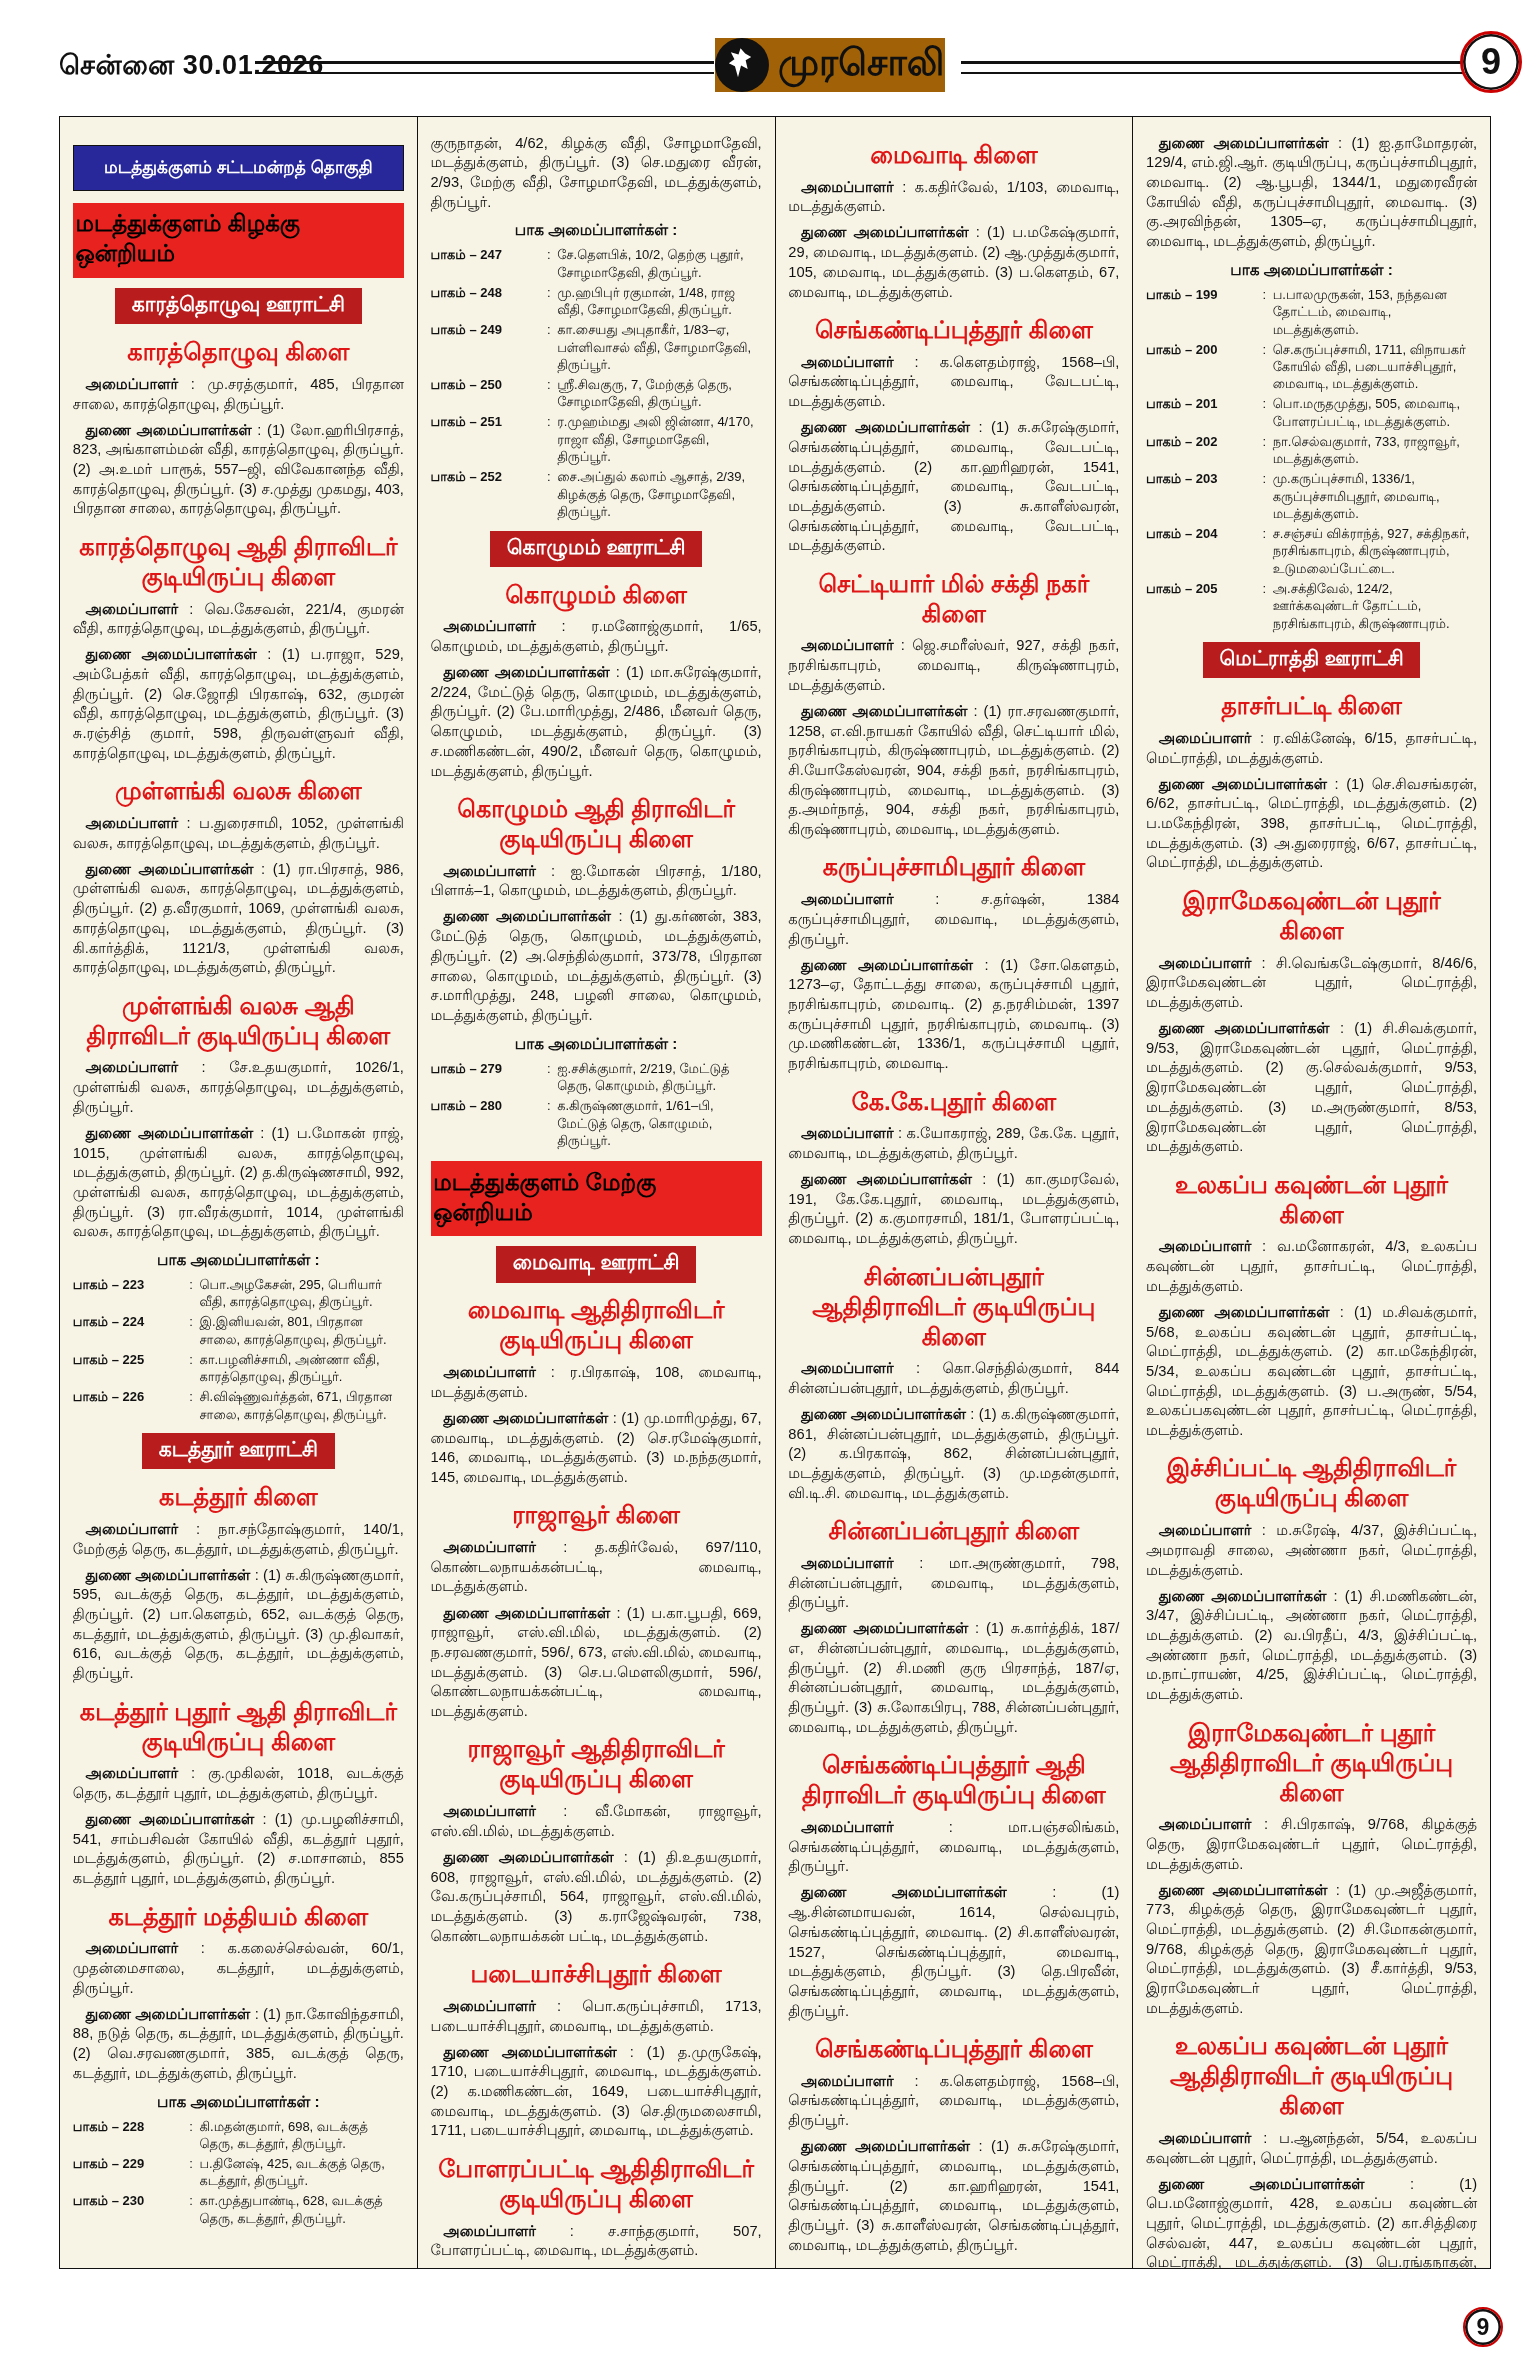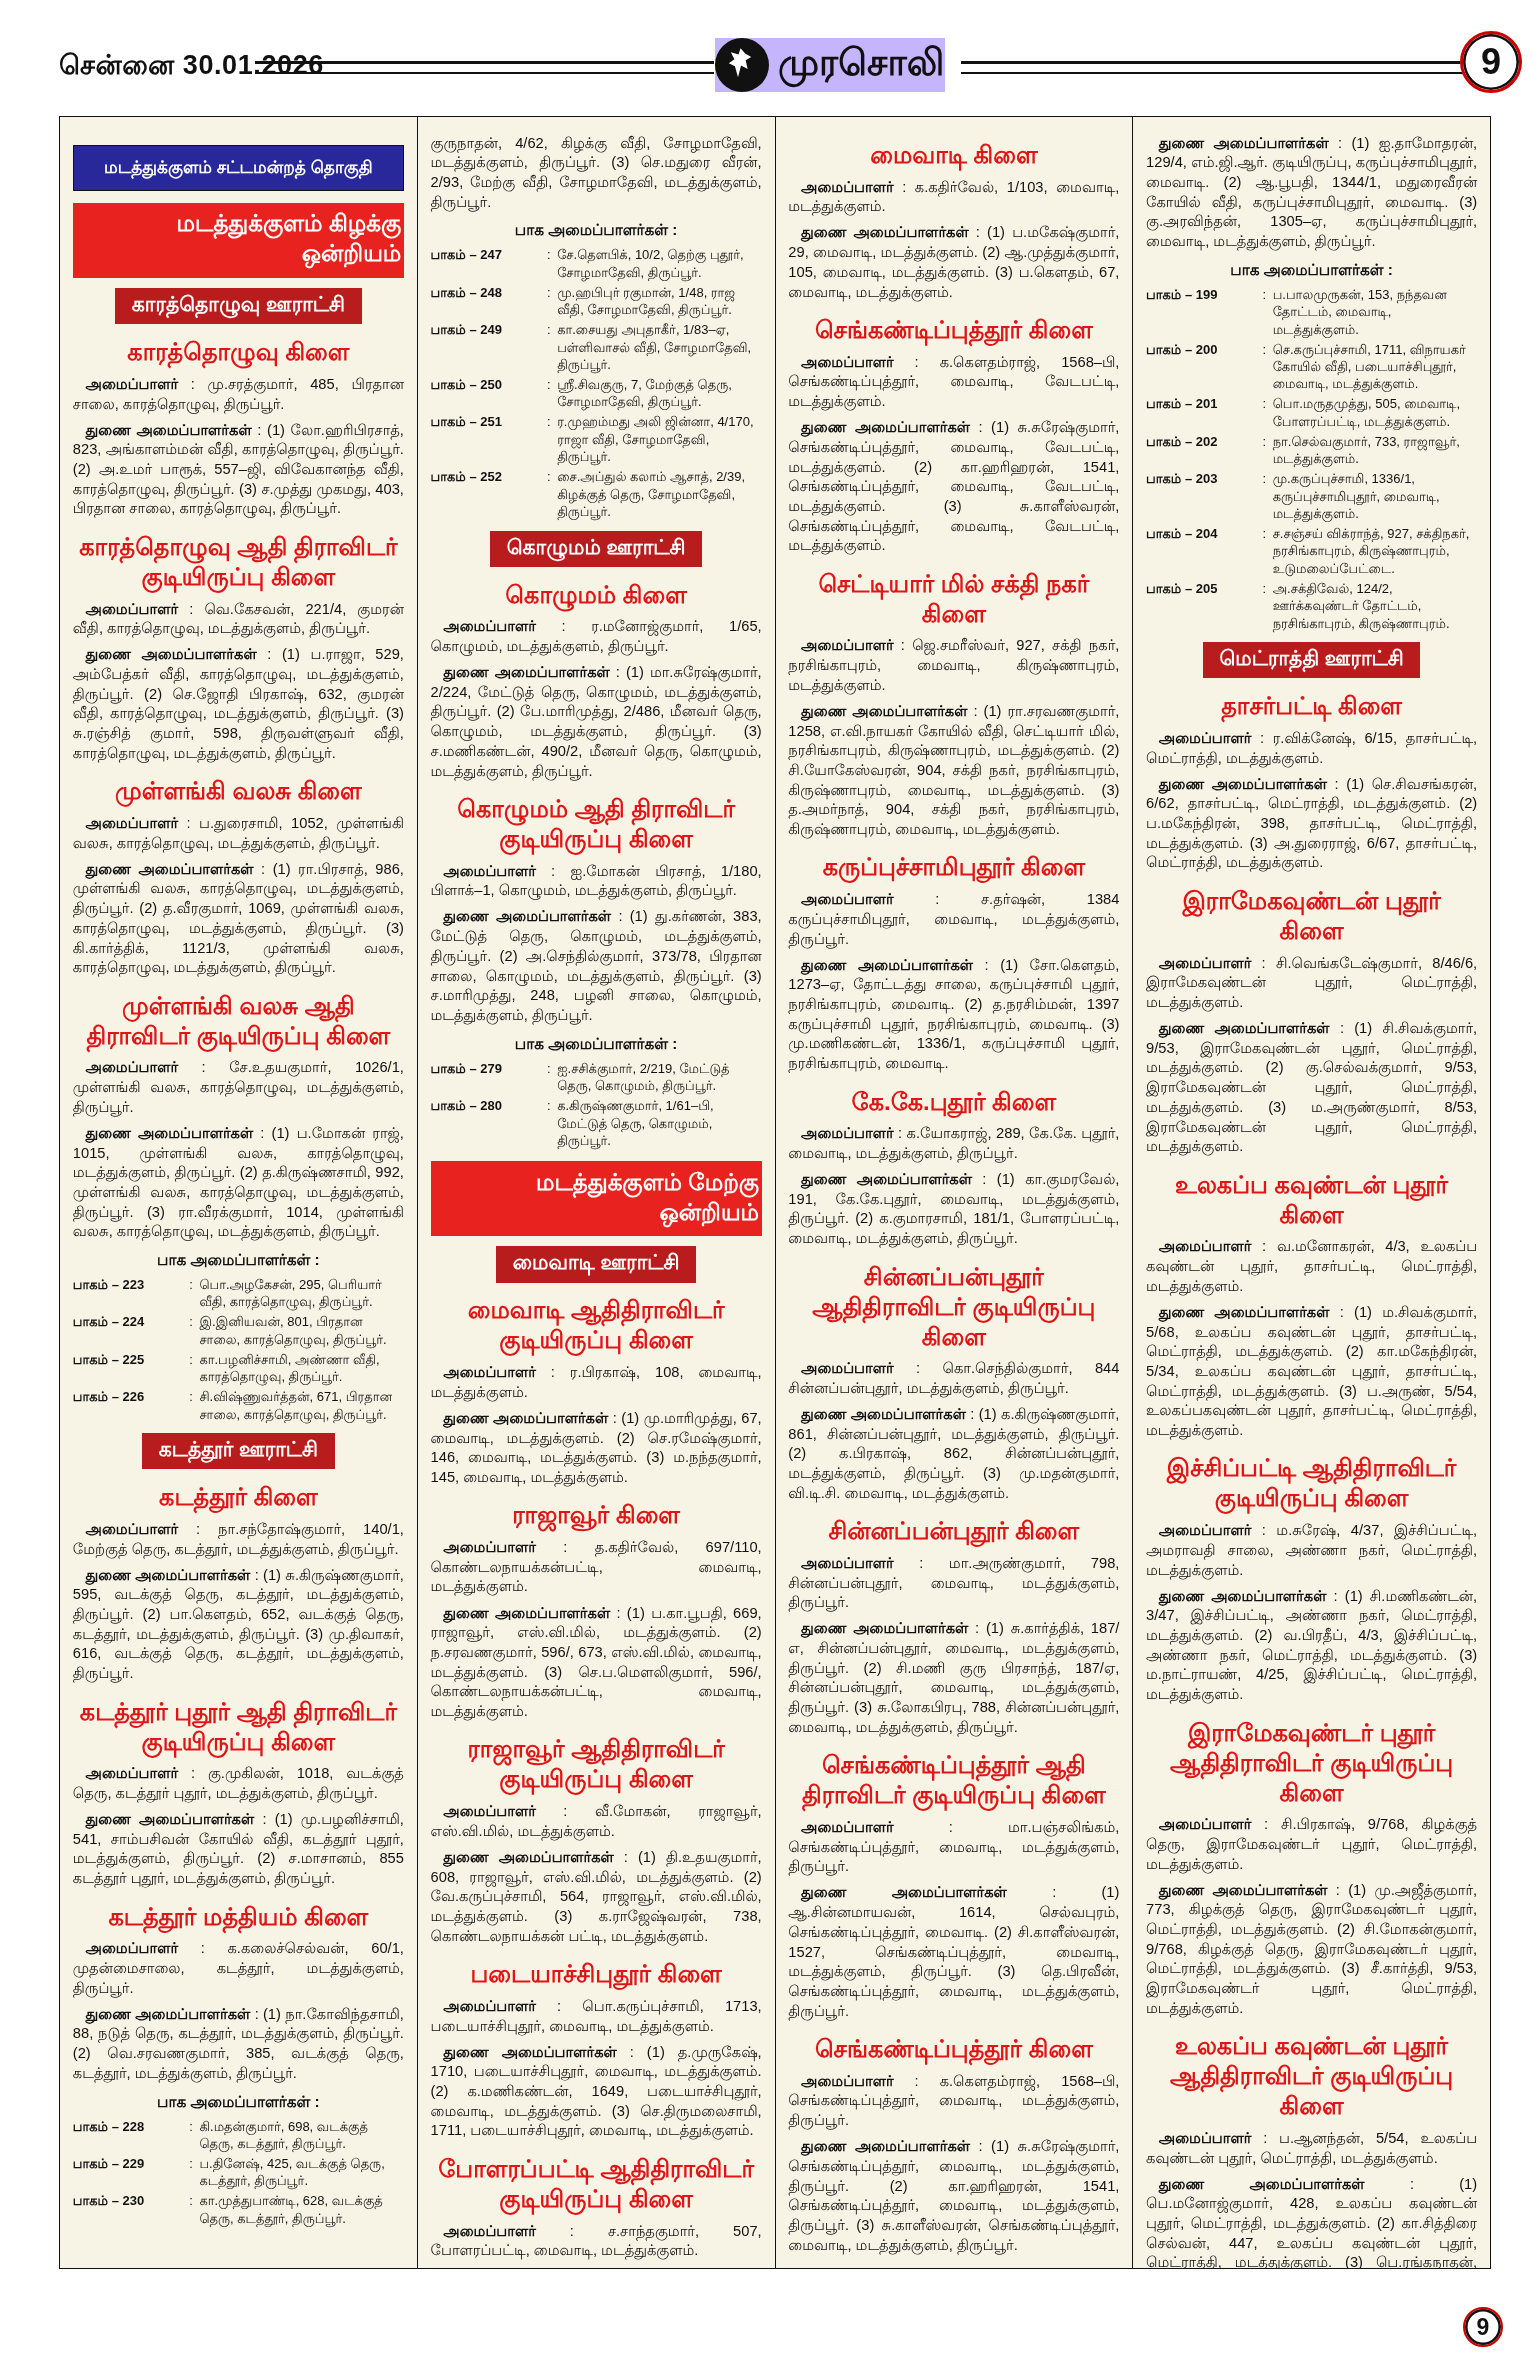--- a/index.html
+++ b/index.html
@@ -3,38 +3,38 @@
 <meta charset="utf-8">
 <style>
   html,body{margin:0;padding:0;background:#ffffff;}
   body{width:1541px;height:2377px;position:relative;font-family:"Liberation Sans",sans-serif;color:#111;}
   
   #header{position:absolute;left:0;top:0;width:1541px;height:118px;}
   .dbl-rule{position:absolute;height:7.7px;border-top:3.2px solid #111;border-bottom:2.6px solid #111;}
   #rule-left{left:255px;right:827px;top:61px;}
   #rule-right{left:961px;right:70px;top:61px;}
   #date{position:absolute;left:59px;top:50px;font-size:27px;font-weight:bold;letter-spacing:0.6px;}
-  #masthead{position:absolute;left:715px;top:38px;display:flex;align-items:center;gap:9px;background:#c4b5fd;}
+  #masthead{position:absolute;left:715px;top:38px;display:flex;align-items:center;gap:9px;background:#a16207;}
   #masthead-logo{width:54px;height:54px;border-radius:50%;background:#111;position:relative;flex:0 0 auto;}
   #masthead-logo:after{content:"";position:absolute;left:12.8px;top:10.2px;width:25.5px;height:29px;background:#fff;
      clip-path:polygon(50% 0,68% 18%,92% 30%,70% 42%,78% 72%,52% 60%,40% 100%,28% 62%,4% 52%,26% 38%,12% 14%,42% 22%);}
   #masthead-name{font-size:37px;font-weight:bold;color:#101010;}
   .page-circle{border-radius:50%;background:#fff;border:3.8px solid #c00;box-shadow:0 0 0 2.6px #111 inset;
      display:flex;align-items:center;justify-content:center;font-weight:bold;color:#111;}
   #page-circle-top{position:absolute;right:19px;top:31px;width:56px;height:56px;font-size:36px;}
   #page-circle-bottom{position:absolute;right:38px;top:2307px;width:36px;height:36px;font-size:23px;border-width:2.6px;}
   
   #sheet{position:absolute;left:59px;top:116px;width:1430px;height:2151px;background:#f7f4e6;
      border:1.9px solid #111;display:flex;}
   .col{flex:1 1 0;border-right:1.3px solid #111;padding:10.2px 12.8px 6.4px 12.8px;overflow:hidden;}
   .col:last-child{border-right:none;}
   
   .title-box{background:#28289a;color:#fff;text-align:center;font-weight:bold;font-size:17px;
      padding:11.5px 5.1px;margin:18px 0 10.2px 0;border:1.3px solid #111;}
-  .band{background:#e8231f;color:#ffffff;text-align:right;font-weight:bold;font-size:23px;
+  .band{background:#e8231f;color:#000000;text-align:left;font-weight:bold;font-size:23px;
      padding:7.7px 2.6px;margin:11.5px 0 6.4px 0;}
   .panchayat-wrap{text-align:center;margin:10.2px 0 3.8px 0;}
   .panchayat{display:inline-block;background:#b91c1c;color:#fff;font-weight:bold;font-size:20.4px;
      padding:5.1px 16.6px;}
   .branch{color:#e01616;font-weight:bold;font-size:24px;text-align:center;margin:12.8px 6.4px 7.7px 6.4px;line-height:1.25;}
   .para{font-size:14.7px;line-height:1.34;text-align:justify;margin:6.4px 0;text-indent:12.8px;}
   .para b{font-weight:bold;}
   .cont{text-indent:0;}
   .center-bold{font-size:15.3px;font-weight:bold;text-align:center;margin:9px 0 5.1px 0;}
   .part{display:flex;font-size:13px;line-height:1.34;margin:2.6px 0;}

